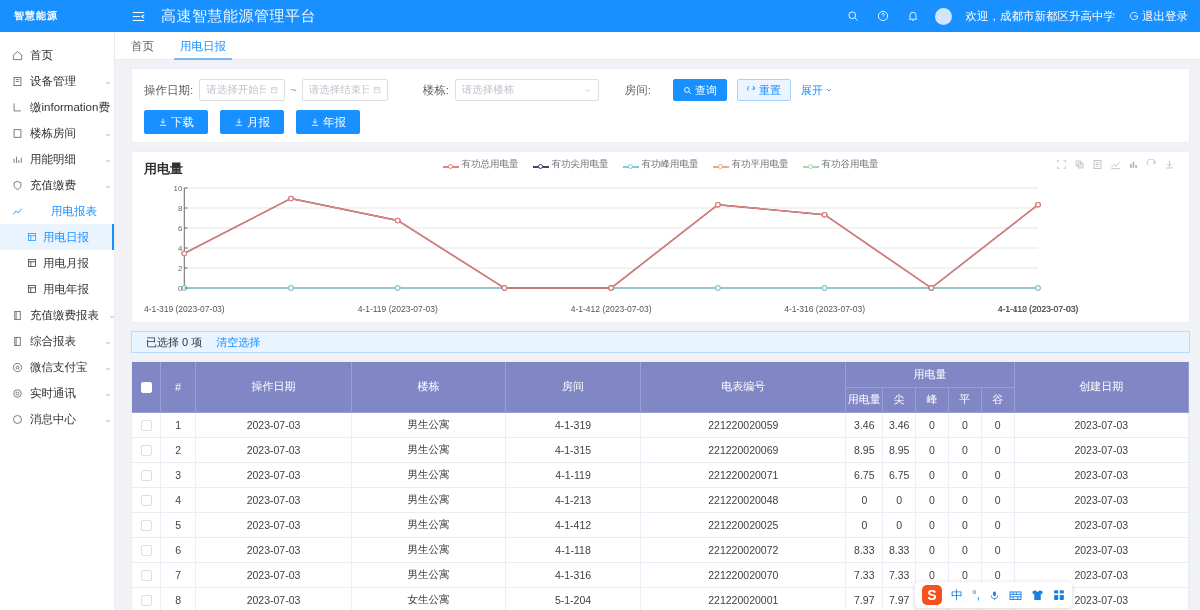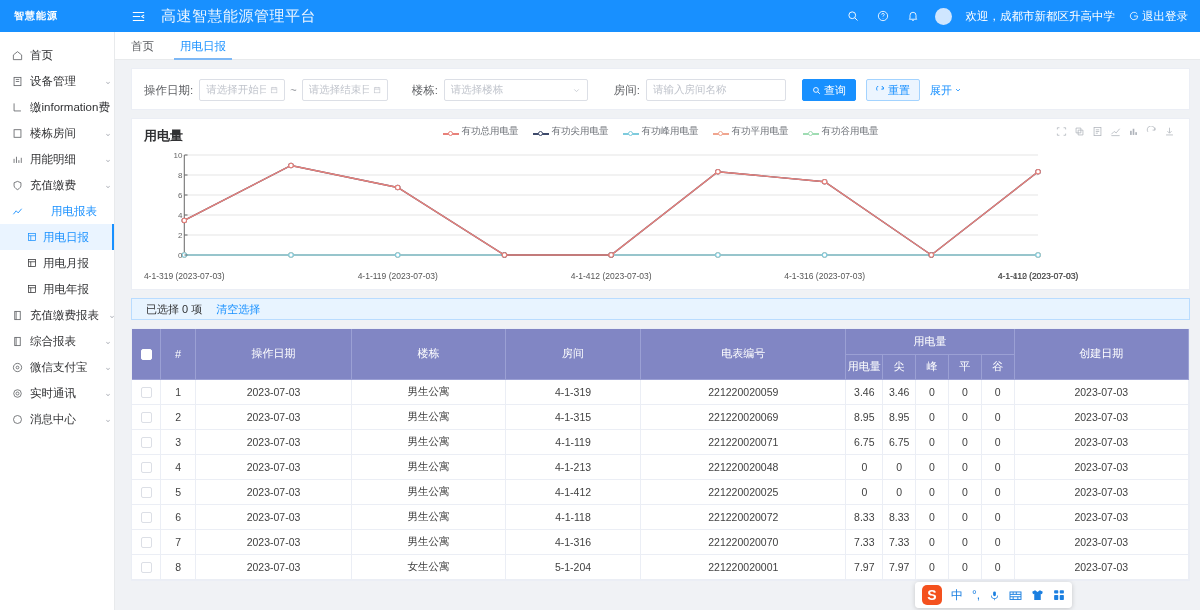--- a/index.html
+++ b/index.html
@@ -320,32 +320,29 @@
             </div>
             <span class="dsep">~</span>
             <div class="inp date-in">
               <span class="ival">请选择结束日期</span>
               <svg width="10" height="10" viewBox="0 0 16 16" fill="none" stroke="#c0c4cc" stroke-width="1.2">
                   <rect x="2.5" y="3.5" width="11" height="10"></rect>
                   <path d="M2.5 6.5h11M5.5 2v3M10.5 2v3"></path>
                 </svg>
             </div>
 
-            <span class="flabel" style="margin-left:24px">楼栋:</span>
+            <span class="flabel" style="margin-left:35px">楼栋:</span>
             <div class="inp sel-in">
               <span class="ival">请选择楼栋</span>
               <svg width="9" height="9" viewBox="0 0 16 16" fill="none" stroke="#c0c4cc" stroke-width="1.4">
                   <path d="M4 6l4 4 4-4"></path>
                 </svg>
             </div>
 
             <span class="flabel" style="margin-left:26px">房间:</span>
-            <div class="inp room-in">
-              <span class="ival">请输入房间名称</span>
-            </div>
 
             <div style="display:flex;align-items:center;gap:10px;margin-left:16px">
               <div class="btn btn-primary">
                 <svg width="9" height="9" viewBox="0 0 16 16" fill="none" stroke="#fff" stroke-width="1.6">
                     <circle cx="7" cy="7" r="4.3"></circle>
                     <path d="M10.3 10.3L14 14"></path>
                   </svg>
                 <span>查询</span>
               </div>
               <div class="btn btn-ghost">
@@ -357,20 +354,40 @@
               </div>
               <div class="link-btn">
                 <span>展开</span>
                 <svg width="8" height="8" viewBox="0 0 16 16" fill="none" stroke="#1890ff" stroke-width="1.6">
                     <path d="M4 6l4 4 4-4"></path>
                   </svg>
               </div>
             </div>
           </div>
 
+          <div class="actionrow">
+            <div class="btn btn-primary btn-lg">
+              <svg width="10" height="10" viewBox="0 0 16 16" fill="none" stroke="#fff" stroke-width="1.4">
+                  <path d="M8 2.5v7M5 7l3 3 3-3M3 13.2h10"></path>
+                </svg>
+              <span>下载</span>
+            </div>
+            <div class="btn btn-primary btn-lg">
+              <svg width="10" height="10" viewBox="0 0 16 16" fill="none" stroke="#fff" stroke-width="1.4">
+                  <path d="M8 2.5v7M5 7l3 3 3-3M3 13.2h10"></path>
+                </svg>
+              <span>月报</span>
+            </div>
+            <div class="btn btn-primary btn-lg">
+              <svg width="10" height="10" viewBox="0 0 16 16" fill="none" stroke="#fff" stroke-width="1.4">
+                  <path d="M8 2.5v7M5 7l3 3 3-3M3 13.2h10"></path>
+                </svg>
+              <span>年报</span>
+            </div>
+          </div>
         </div>
 
         <div class="card chartcard">
           <div class="chart-title">用电量</div>
           <div class="legend" id="legend">
               <div class="lg">
                 <span class="lg-mark">
                   <i style="background:#e8817a"></i>
                   <b style="border-color:#e8817a"></b>
                 </span>

